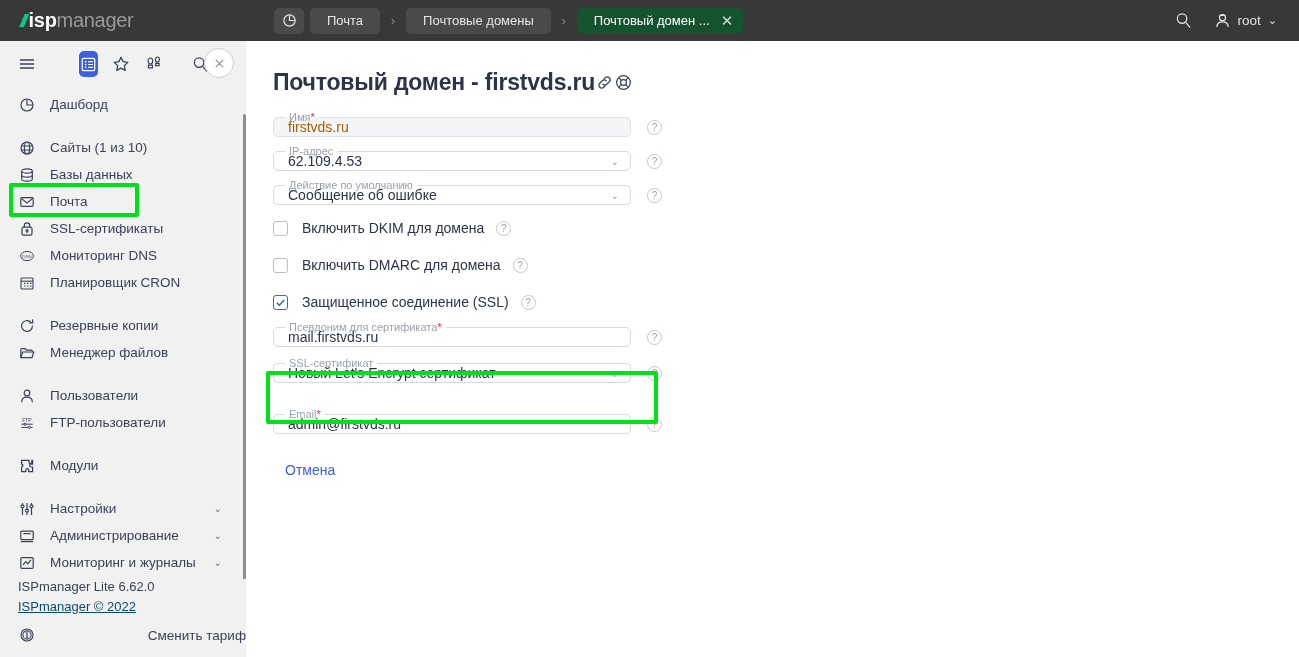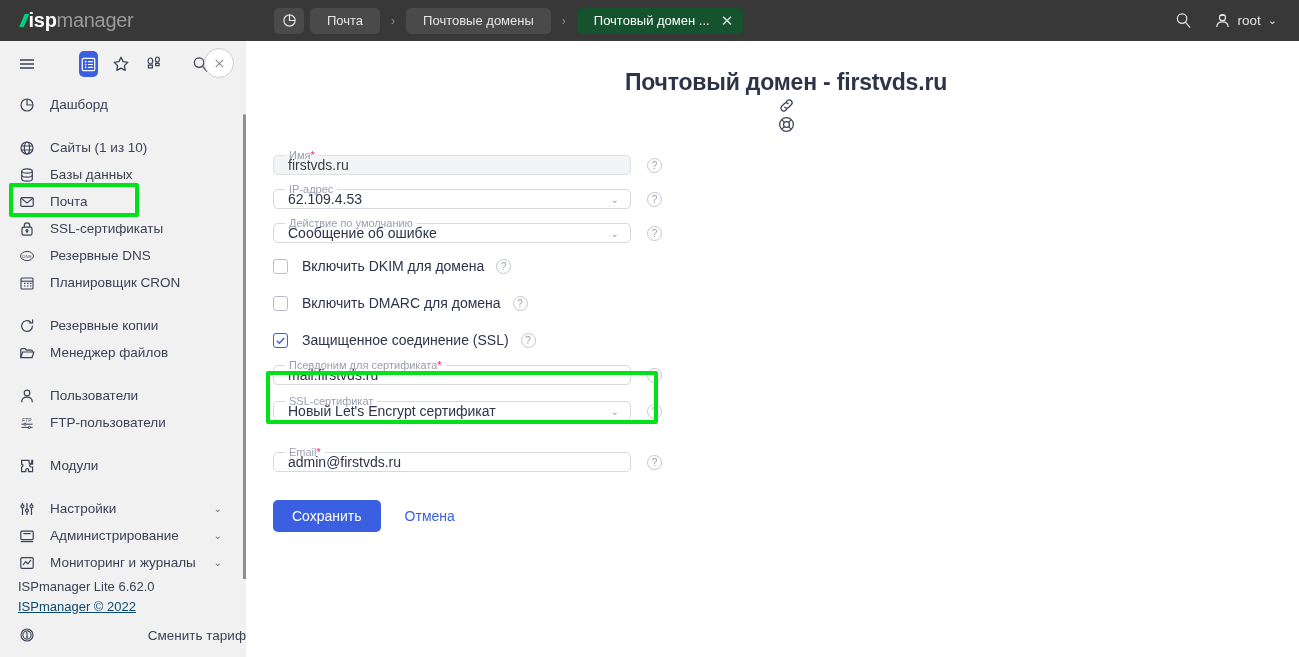--- a/index.html
+++ b/index.html
@@ -119,21 +119,21 @@
     display: flex; align-items: center; gap: 14px;
     font-size: 13.5px; cursor: pointer; justify-content: space-between;
   }
 
   
   .main {
     position: absolute; left: 246px; top: 41px;
     width: 1053px; height: 616px; background: #ffffff;
     padding: 28px 0 0 27px;
   }
-  .page-title-row { display: flex; align-items: center; margin-bottom: 21px; flex-direction: column; }
+  .page-title-row { display: flex; align-items: center; margin-bottom: 21px; }
   .page-title {
     font-size: 23px; font-weight: 700; color: #2d3348; letter-spacing: -0.2px;
   }
   .title-ico { color: #3b4256; cursor: pointer; display: flex; align-items: center; }
 
   .field-row { display: flex; align-items: center; margin-bottom: 9px; position: relative; }
   .field {
     position: relative; width: 358px; height: 20px;
     border: 1px solid #d6d9e0; border-radius: 5px; background: #ffffff;
   }
@@ -142,21 +142,21 @@
     position: absolute; top: -7px; left: 11px;
     background: #ffffff; padding: 0 4px;
     font-size: 11px; color: #9ba0ad; white-space: nowrap;
   }
   .field.disabled .legend { background: linear-gradient(to bottom,#ffffff 50%,#f3f4f6 50%); }
   .field .legend .req { color: #f5256b; }
   .field .val {
     position: absolute; left: 14px; top: 50%; transform: translateY(-50%);
     font-size: 14px; color: #2d3348; white-space: nowrap;
   }
-  .field.disabled .val { color: #404040; }
+  .field.disabled .val { color: #a16207; }
   .field .caret {
     position: absolute; right: 11px; top: 50%; transform: translateY(-50%);
     color: #9ba0ad; font-size: 10px;
   }
   .help {
     width: 15px; height: 15px; border-radius: 50%;
     border: 1px solid #c3c7d1; color: #9ba0ad;
     font-size: 10px; display: flex; align-items: center; justify-content: center;
     margin-left: 16px; cursor: pointer; flex: 0 0 15px;
   }
@@ -356,21 +356,21 @@
       <span>SSL-сертификаты</span>
     </div>
 
     <div class="nav-item">
       <span class="ico">
         <svg width="16" height="16" viewBox="0 0 16 16" fill="none" stroke="currentColor" stroke-width="1">
             <ellipse cx="8" cy="8" rx="6.4" ry="4.6"></ellipse>
             <text x="8" y="9.7" font-size="4.4" text-anchor="middle" fill="currentColor" stroke="none" font-family="Liberation Sans, sans-serif">DNS</text>
           </svg>
       </span>
-      <span>Резервные DNS</span>
+      <span>Мониторинг DNS</span>
     </div>
 
     <div class="nav-item">
       <span class="ico">
         <svg width="16" height="16" viewBox="0 0 16 16" fill="none" stroke="currentColor" stroke-width="1.1">
             <rect x="2" y="3" width="12" height="11" rx="1"></rect>
             <path d="M2 6.2h12"></path>
             <path d="M5 8.4h1.5M8 8.4h1.5M11 8.4h1.5M5 11h1.5M8 11h1.5M11 11h1.5"></path>
           </svg>
       </span>
@@ -596,20 +596,19 @@
 
   <div class="field-row" style="margin-top:31px">
     <div class="field">
       <span class="legend"><span>Email</span><span class="req">*</span></span>
       <span class="val">admin@firstvds.ru</span>
     </div>
     <span class="help">?</span>
   </div>
 
   <div class="btn-row">
-    <button class="btn-primary">Сохранить</button>
     <button class="btn-link">Отмена</button>
   </div>
 
 </div>
 
 <div class="hl-sidebar"></div>
 <div class="hl-field"></div>
 
 </body></html>

